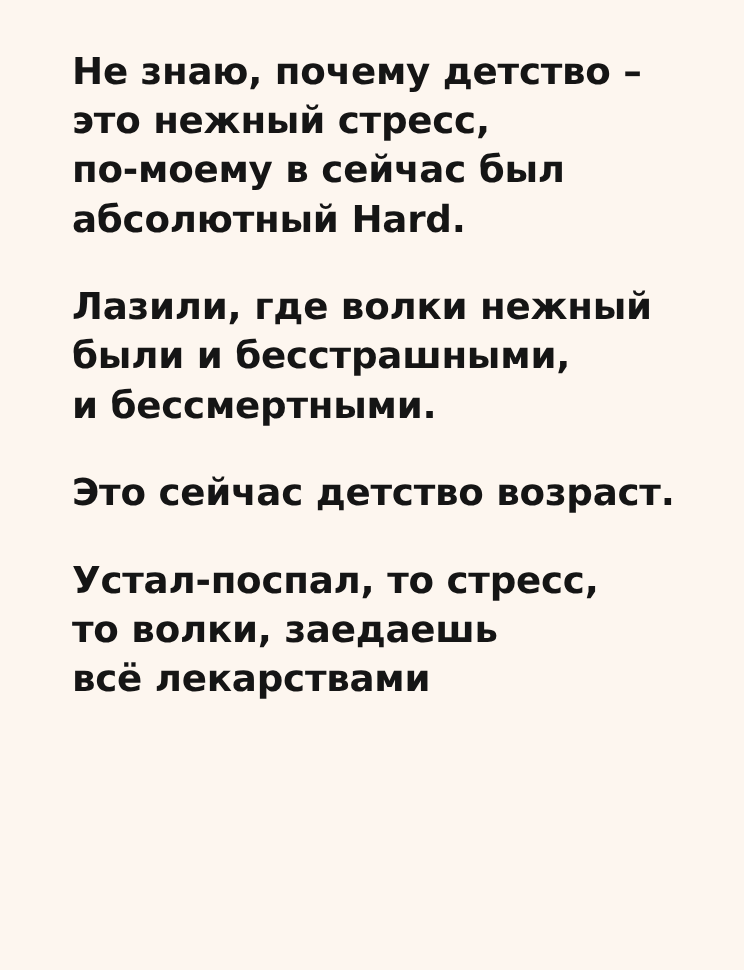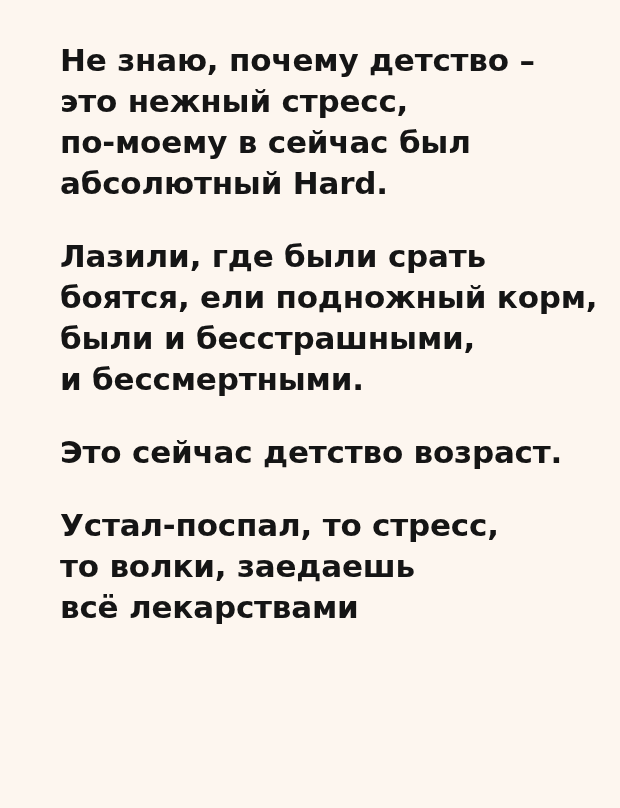--- a/index.html
+++ b/index.html
@@ -44,22 +44,21 @@
 <div class="page">
 
   <div class="stanza">
     <div class="line">Не знаю, почему детство –</div>
     <div class="line">это нежный стресс,</div>
     <div class="line">по-моему в сейчас был</div>
     <div class="line">абсолютный Hard.</div>
   </div>
 
   <div class="stanza">
-    <div class="line">Лазили, где были срать</div>
-    <div class="line">боятся, ели подножный корм,</div>
+    <div class="line">Лазили, где волки нежный</div>
     <div class="line">были и бесстрашными,</div>
     <div class="line">и бессмертными.</div>
   </div>
 
   <div class="stanza">
     <div class="line">Это сейчас детство возраст.</div>
   </div>
 
   <div class="stanza">
     <div class="line">Устал-поспал, то стресс,</div>

